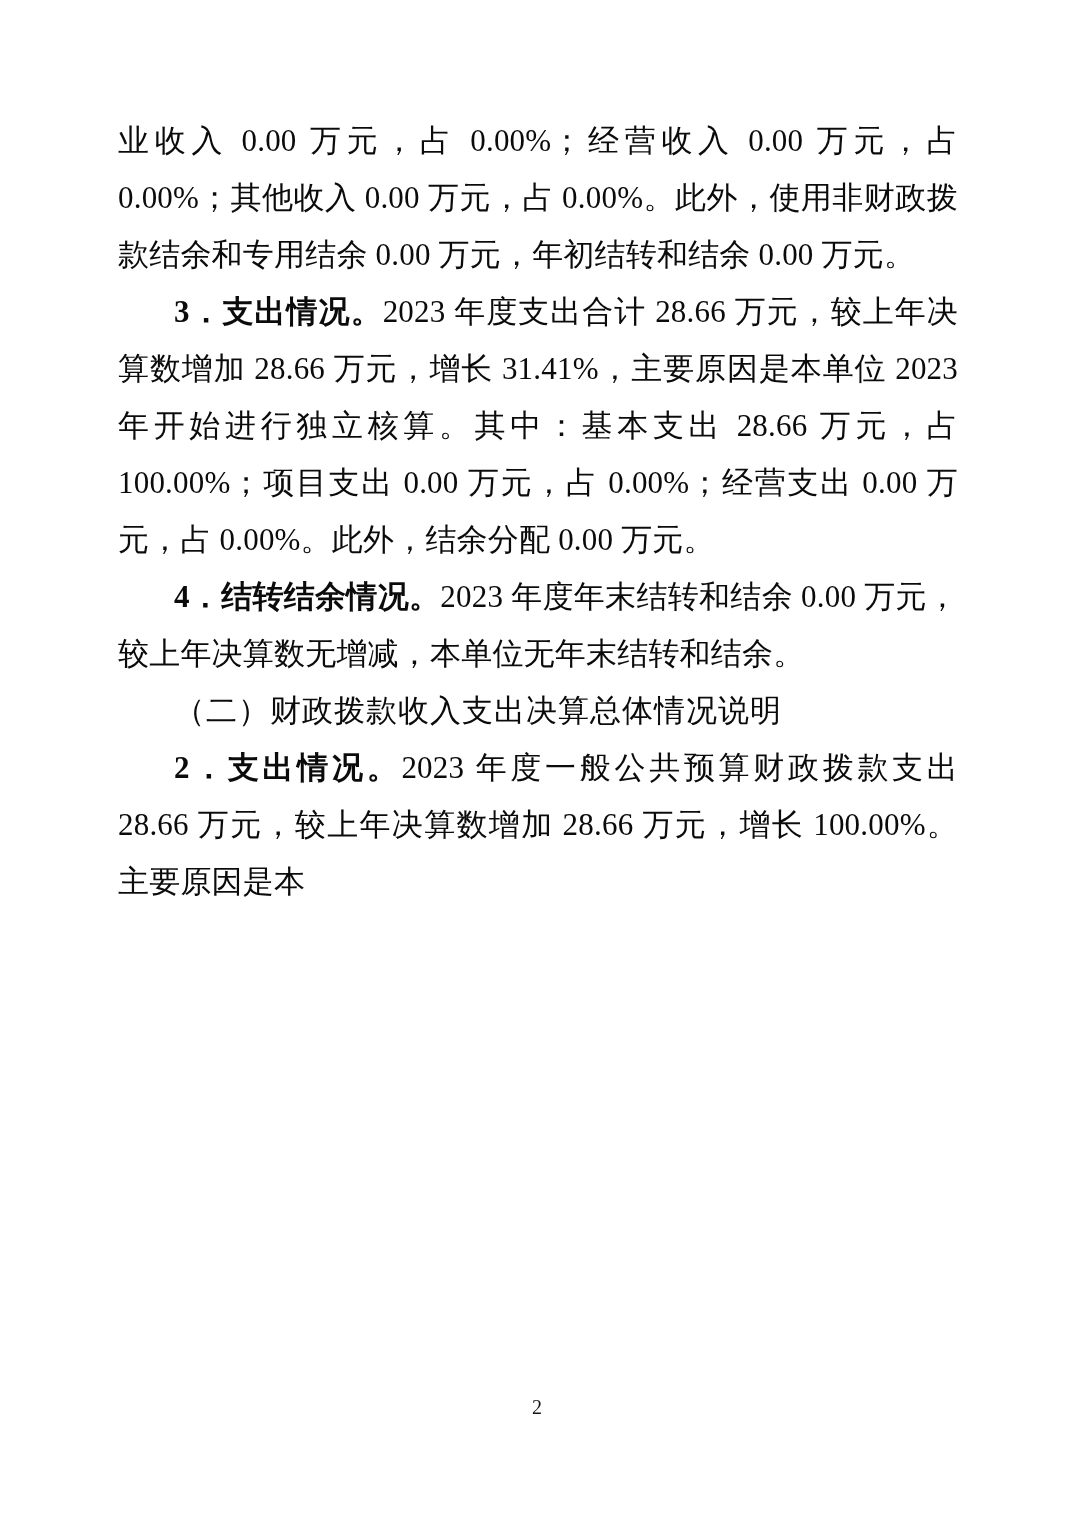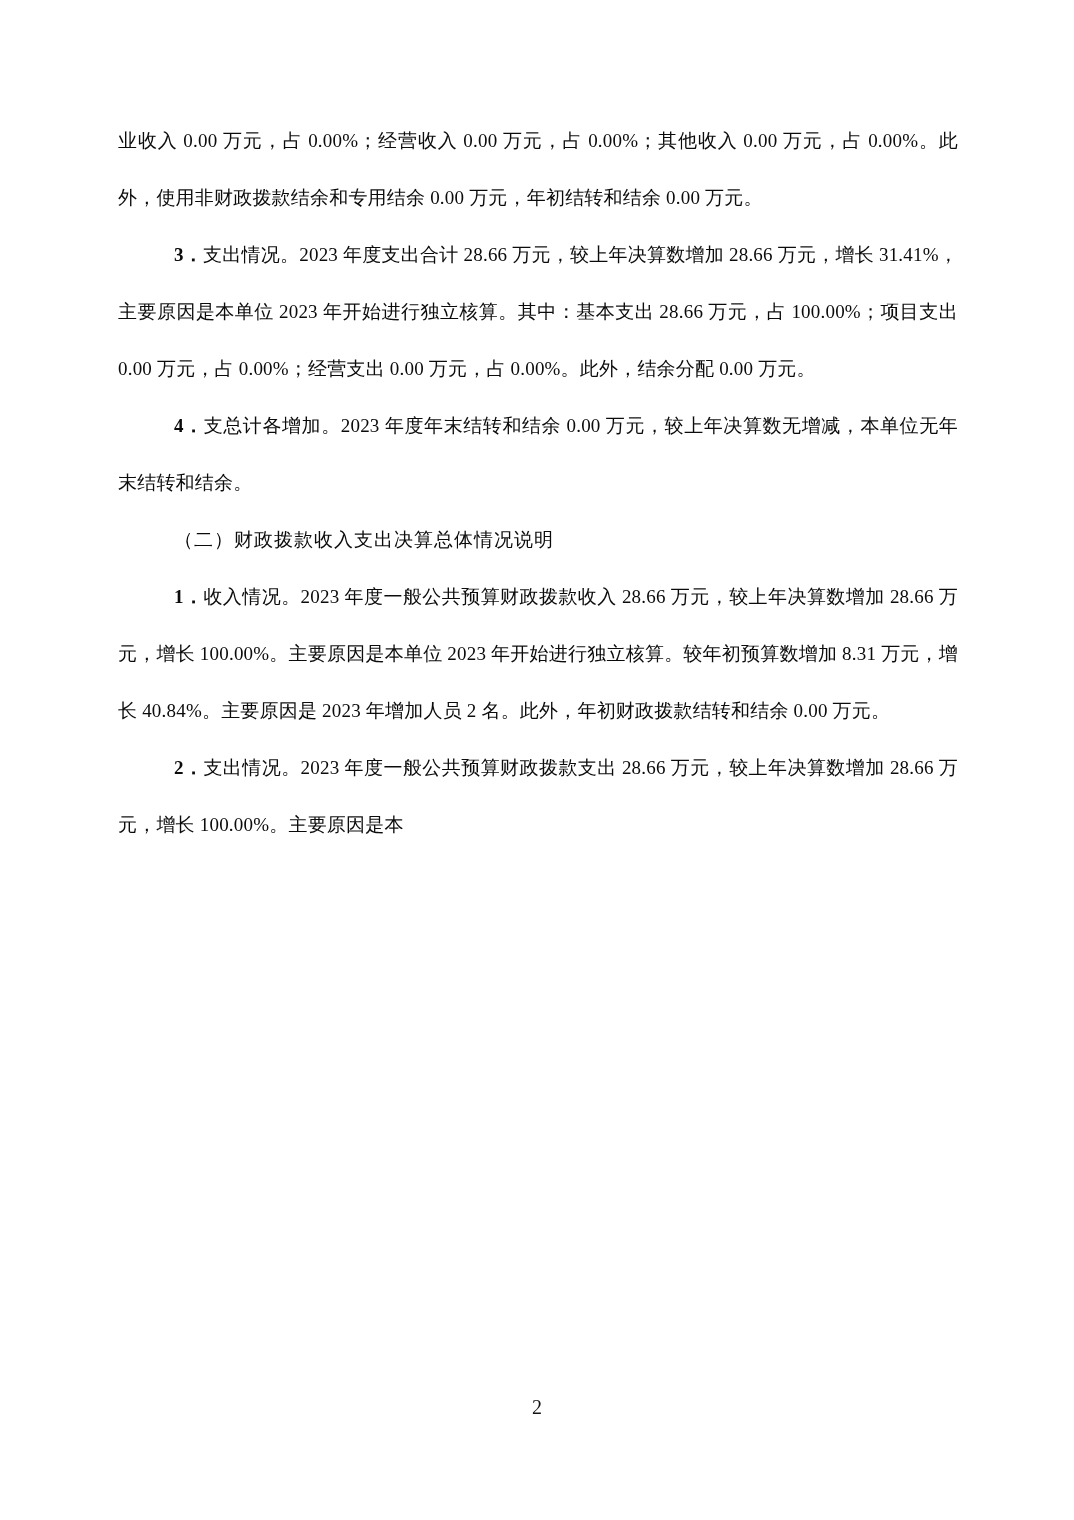--- a/index.html
+++ b/index.html
@@ -18,37 +18,37 @@
     color: #0a0a0a;
   }
   .content {
     position: absolute;
     left: 118px;
     top: 112px;
     width: 840px;
   }
   p {
     margin: 0;
-    font-size: 19px;
+    font-size: 31px;
     line-height: 57px;
     text-align: justify;
     text-justify: inter-ideograph;
     letter-spacing: 0.2px;
     color: #0b0b0b;
   }
   p.indent {
     text-indent: 56px;
   }
   p.heading {
     font-weight: normal;
     text-indent: 56px;
     letter-spacing: 1px;
   }
   .lead {
-    font-weight: normal;
+    font-weight: bold;
   }
   .num {
     font-weight: bold;
   }
   .page-number {
     position: absolute;
     left: 0;
     right: 0;
     top: 1396px;
     text-align: center;
@@ -60,26 +60,25 @@
 </head>
 <body>
 
 <div class="page">
   <div class="content">
 
     <p class="body">业收入 0.00 万元，占 0.00%；经营收入 0.00 万元，占 0.00%；其他收入 0.00 万元，占 0.00%。此外，使用非财政拨款结余和专用结余 0.00 万元，年初结转和结余 0.00 万元。</p>
 
     <p class="indent"><span class="num">3．</span><span class="lead">支出情况。</span><span>2023 年度支出合计 28.66 万元，较上年决算数增加 28.66 万元，增长 31.41%，主要原因是本单位 2023 年开始进行独立核算。其中：基本支出 28.66 万元，占 100.00%；项目支出 0.00 万元，占 0.00%；经营支出 0.00 万元，占 0.00%。此外，结余分配 0.00 万元。</span></p>
 
-    <p class="indent"><span class="num">4．</span><span class="lead">支总计各增加。</span><span>2023 年度年末结转和结余 0.00 万元，较上年决算数无增减，本单位无年末结转和结余。</span></p>
+    <p class="indent"><span class="num">4．</span><span class="lead">结转结余情况。</span><span>2023 年度年末结转和结余 0.00 万元，较上年决算数无增减，本单位无年末结转和结余。</span></p>
 
     <p class="heading">（二）财政拨款收入支出决算总体情况说明</p>
 
 
 
-    <p class="indent"><span class="num">1．</span><span class="lead">收入情况。</span><span>2023 年度一般公共预算财政拨款收入 28.66 万元，较上年决算数增加 28.66 万元，增长 100.00%。主要原因是本单位 2023 年开始进行独立核算。较年初预算数增加 8.31 万元，增长 40.84%。主要原因是 2023 年增加人员 2 名。此外，年初财政拨款结转和结余 0.00 万元。</span></p>
 
     <p class="indent"><span class="num">2．</span><span class="lead">支出情况。</span><span>2023 年度一般公共预算财政拨款支出 28.66 万元，较上年决算数增加 28.66 万元，增长 100.00%。主要原因是本</span></p>
 
   </div>
 
   <div class="page-number">2</div>
 </div>
 
 </body></html>

